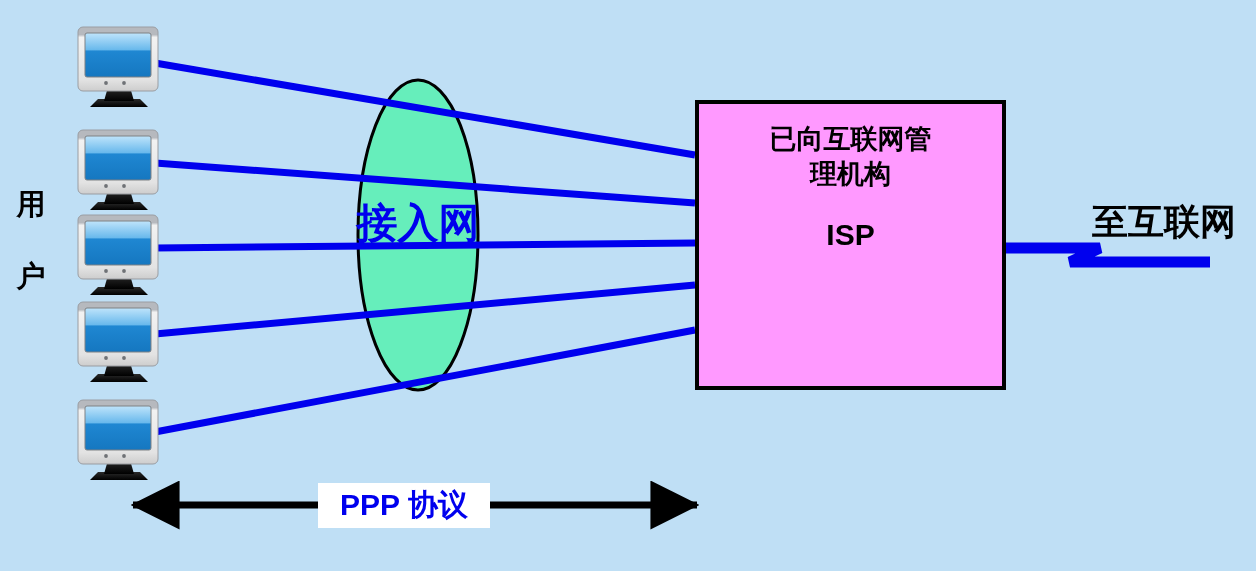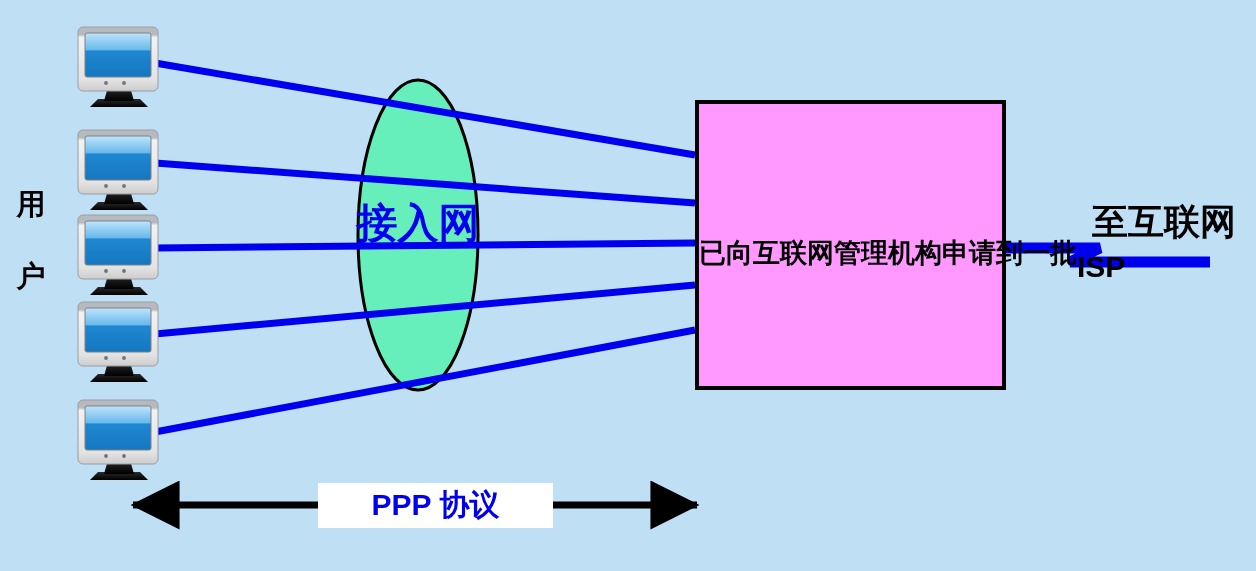--- a/index.html
+++ b/index.html
@@ -60,21 +60,21 @@
   .isp-box {
     position: absolute;
     left: 695px;
     top: 100px;
     width: 311px;
     height: 290px;
     box-sizing: border-box;
     background: #ff99ff;
     border: 4px solid #000000;
     display: flex;
-    flex-direction: row;
+    flex-direction: column;
     align-items: center;
     justify-content: flex-start;
     padding-top: 18px;
   }
   .isp-line {
     color: #000;
     font-weight: bold;
     font-size: 27px;
     line-height: 1.30;
     text-align: center;
@@ -97,21 +97,21 @@
     font-weight: bold;
     font-size: 36px;
     white-space: nowrap;
   }
 
   
   .ppp-label {
     position: absolute;
     left: 318px;
     top: 483px;
-    width: 235px;
+    width: 172px;
     height: 45px;
     background: #ffffff;
     color: #0000ee;
     font-weight: bold;
     font-size: 30px;
     display: flex;
     align-items: center;
     justify-content: center;
     white-space: nowrap;
   }
@@ -207,21 +207,20 @@
   </svg>
 
   <div class="user-label top">用</div>
   <div class="user-label bot">户</div>
 
   <div class="ellipse-label">接入网</div>
 
   <div class="isp-box">
     <div class="isp-line">已向互联网管</div>
     <div class="isp-line">理机构</div>
-    <div class="isp-line">申请到一批</div>
     <div class="isp-name">ISP</div>
   </div>
 
   <div class="to-internet">至互联网</div>
 
   <div class="ppp-label">PPP 协议</div>
 
 </div>
 
 </body></html>

